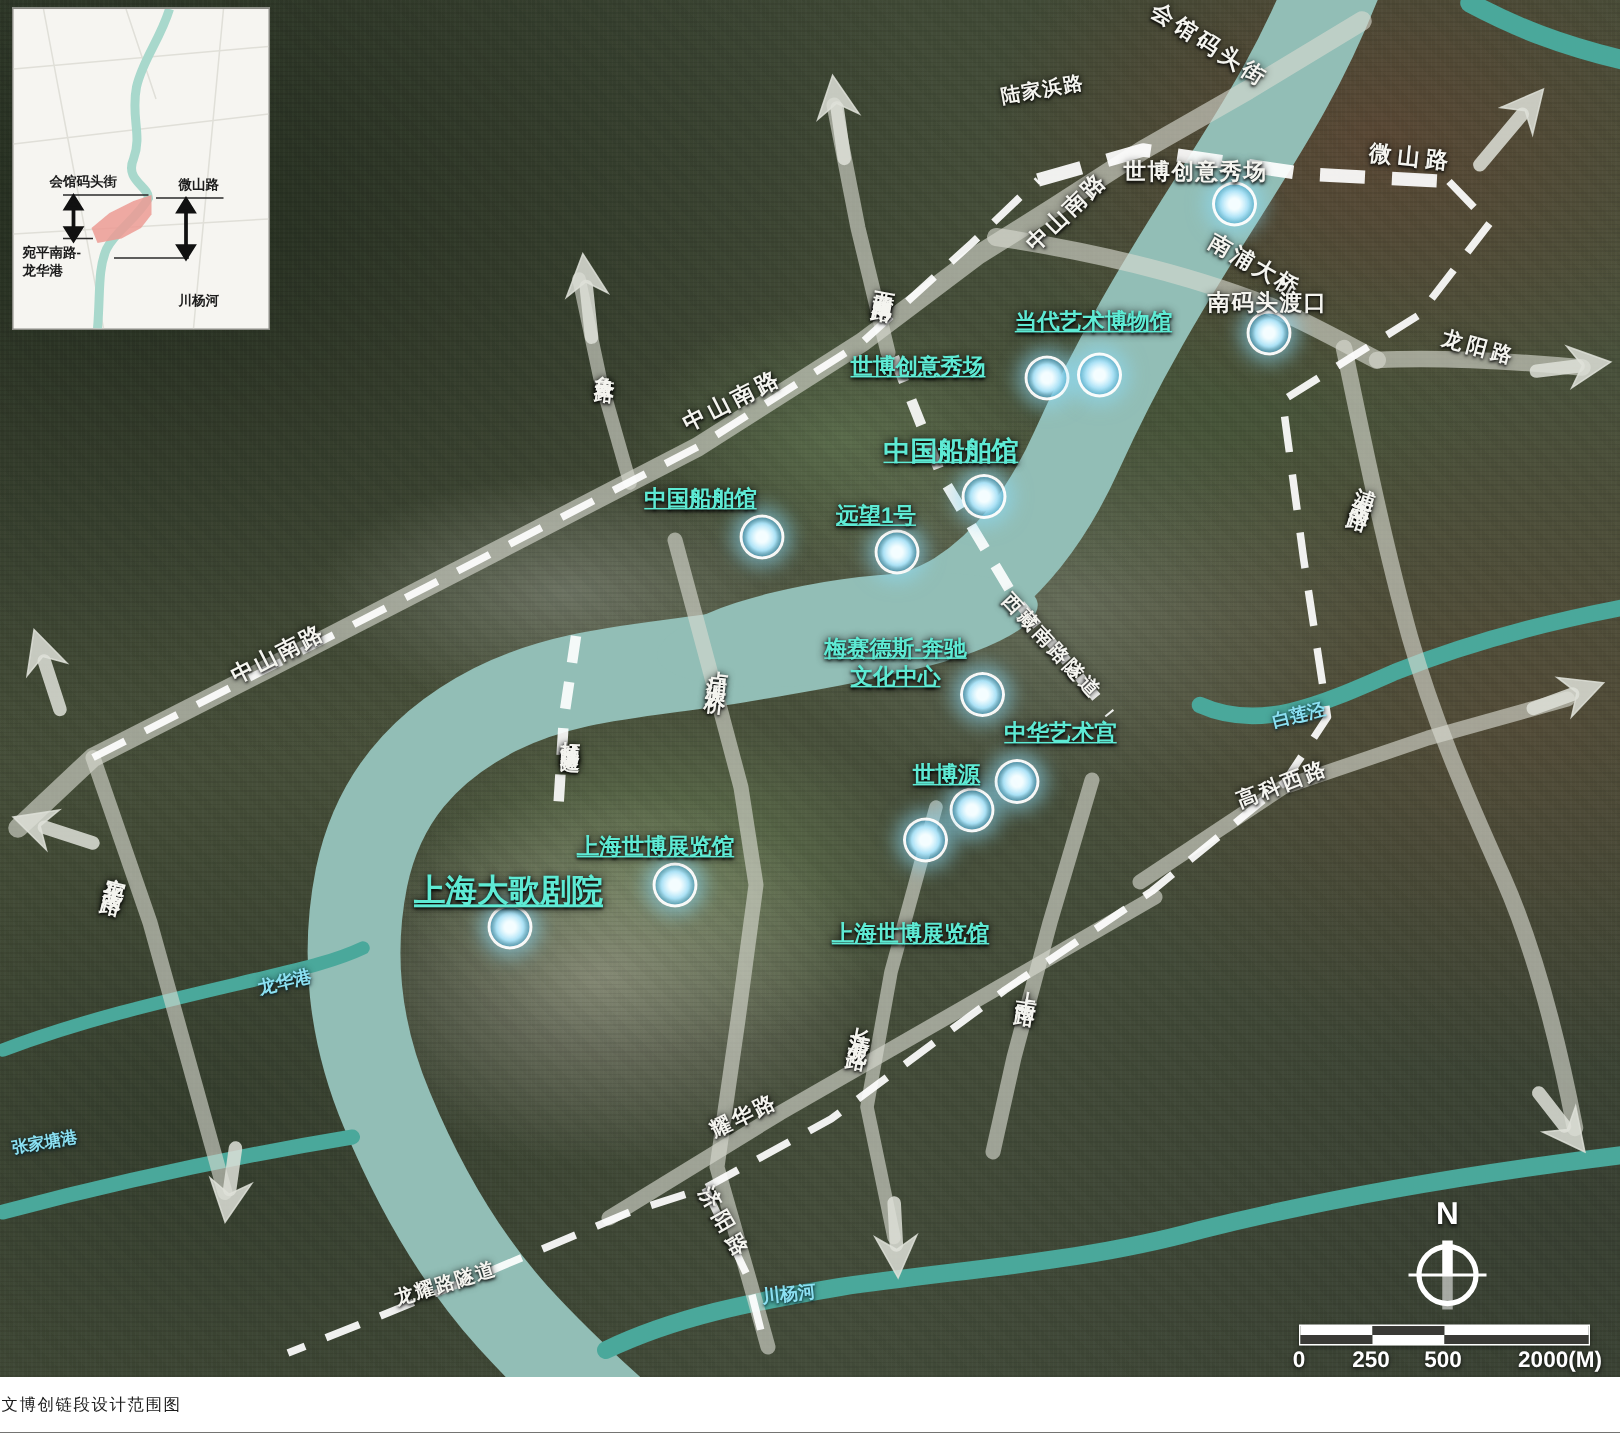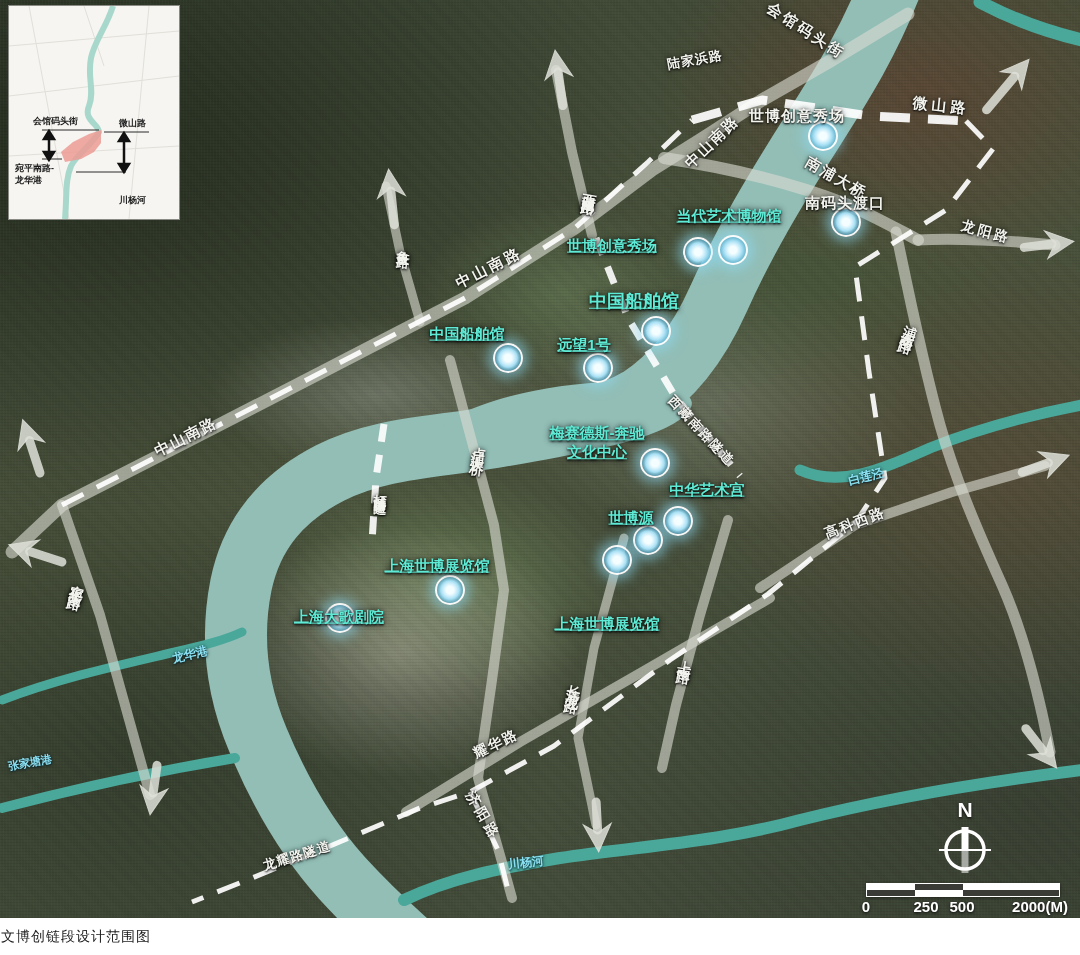--- a/index.html
+++ b/index.html
@@ -42,21 +42,21 @@
   .scalebar{position:absolute;left:862px;top:880px;width:210px;height:36px;}
   .scalebar .bar{position:absolute;left:4px;top:3px;width:192px;height:12px;border:1px solid #fff;display:flex;
     box-shadow:0 1px 3px rgba(0,0,0,.5);}
   .scalebar .seg{height:100%;}
   .scalebar .s1{width:48px;background:linear-gradient(#fff 0 50%,#3a3a36 50% 100%);}
   .scalebar .s2{width:48px;background:linear-gradient(#3a3a36 0 50%,#fff 50% 100%);}
   .scalebar .s3{width:96px;background:linear-gradient(#fff 0 50%,#3a3a36 50% 100%);}
   .scalebar .tick{position:absolute;top:18px;transform:translateX(-50%);color:#fff;font-size:15px;font-weight:bold;
     text-shadow:0 1px 3px rgba(0,0,0,.9);white-space:nowrap;}
   .caption{position:absolute;left:0;top:918px;width:1080px;height:37px;background:#ffffff;display:flex;align-items:center;}
-  .caption span{font-size:14px;color:#1c1c1c;margin-left:1px;letter-spacing:1px;}
+  .caption span{font-size:11px;color:#1c1c1c;margin-left:1px;letter-spacing:1px;}
 </style>
 </head>
 <body>
 
 <div id="app">
   <div class="map">
     <div class="terrain"></div>
     <div class="grain"></div>
 
     <svg class="overlay" width="1080" height="918" viewBox="0 0 1080 918">
@@ -188,21 +188,21 @@
         <div class="label venue" style="left: 612px; top: 246px; font-size: 15px; transform: translate(-50%, -50%) rotate(0deg);">世博创意秀场</div>
         <div class="label venue" style="left: 634px; top: 301px; font-size: 18px; transform: translate(-50%, -50%) rotate(0deg);">中国船舶馆</div>
         <div class="label venue" style="left: 467px; top: 334px; font-size: 15px; transform: translate(-50%, -50%) rotate(0deg);">中国船舶馆</div>
         <div class="label venue" style="left: 584px; top: 345px; font-size: 15px; transform: translate(-50%, -50%) rotate(0deg);">远望1号</div>
         <div class="label venue" style="left: 597px; top: 443px; font-size: 15px; transform: translate(-50%, -50%) rotate(0deg);">梅赛德斯-奔驰
 文化中心</div>
         <div class="label venue" style="left: 707px; top: 490px; font-size: 15px; transform: translate(-50%, -50%) rotate(0deg);">中华艺术宫</div>
         <div class="label venue" style="left: 631px; top: 518px; font-size: 15px; transform: translate(-50%, -50%) rotate(0deg);">世博源</div>
         <div class="label venue" style="left: 607px; top: 584px; font-size: 15px; transform: translate(-50%, -50%) rotate(0deg); margin-top: 40px;">上海世博展览馆</div>
         <div class="label venue" style="left: 437px; top: 566px; font-size: 15px; transform: translate(-50%, -50%) rotate(0deg);">上海世博展览馆</div>
-        <div class="label venue" style="left: 339px; top: 595px; font-size: 15px; transform: translate(-50%, -50%) rotate(0deg); margin-top: 22px;">上海大歌剧院</div>
+        <div class="label venue" style="left: 339px; top: 595px; font-size: 21px; transform: translate(-50%, -50%) rotate(0deg);">上海大歌剧院</div>
         <div class="label river" style="left: 866px; top: 477px; font-size: 12px; transform: translate(-50%, -50%) rotate(-14deg);">白莲泾</div>
         <div class="label river" style="left: 526px; top: 863px; font-size: 12px; transform: translate(-50%, -50%) rotate(-6deg);">川杨河</div>
         <div class="label river" style="left: 190px; top: 655px; font-size: 12px; transform: translate(-50%, -50%) rotate(-14deg);">龙华港</div>
         <div class="label river" style="left: 30px; top: 763px; font-size: 11px; transform: translate(-50%, -50%) rotate(-10deg);">张家塘港</div>
       </div>
 
     <div class="inset">
       <svg width="170" height="213" viewBox="0 0 170 213">
         <g stroke="#e0dfd8" stroke-width="1">
           <line x1="0" y1="40" x2="170" y2="25"></line>
@@ -247,21 +247,21 @@
     </div>
 
     <div class="scalebar">
       <div class="bar">
         <div class="seg s1"></div>
         <div class="seg s2"></div>
         <div class="seg s3"></div>
       </div>
       <div>
           <div class="tick" style="left: 4px;">0</div>
-          <div class="tick" style="left: 64px;">250</div>
+          <div class="tick" style="left: 52px;">250</div>
           <div class="tick" style="left: 100px;">500</div>
           <div class="tick" style="left: 178px;">2000(M)</div>
         </div>
     </div>
   </div>
 
   <div class="caption">
     <span>文博创链段设计范围图</span>
   </div>
 </div>

